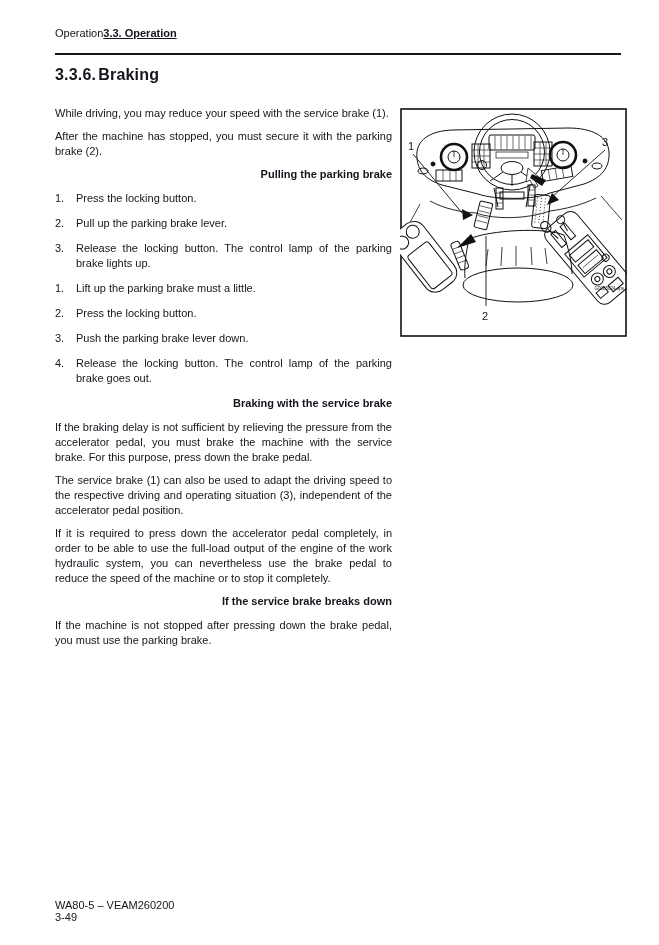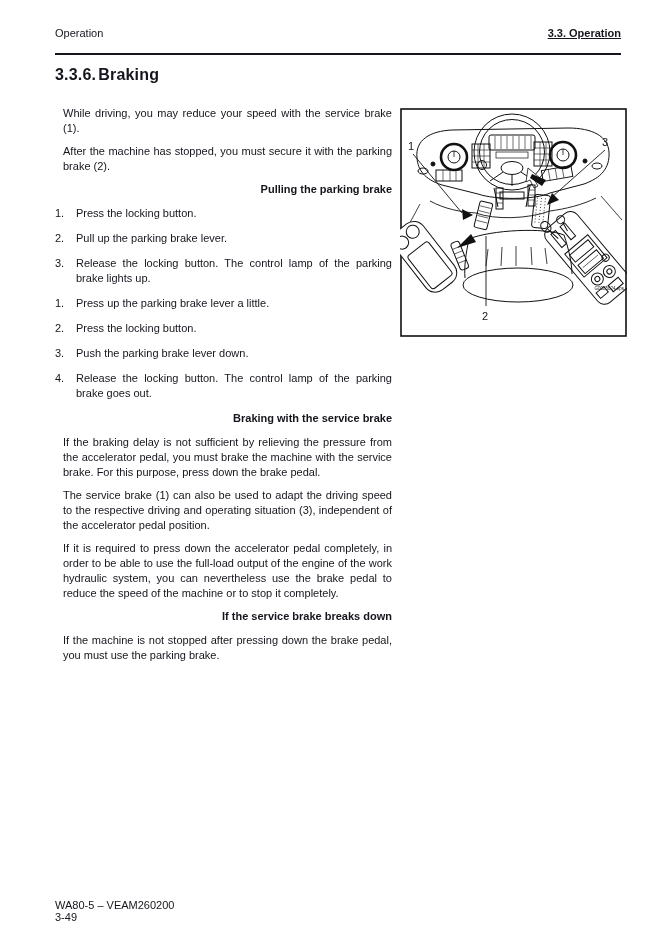--- a/index.html
+++ b/index.html
@@ -1,27 +1,27 @@
 <!DOCTYPE html>
 <html><head>
 <meta charset="utf-8">
 <style>
   html,body{margin:0;padding:0;}
   body{
     width:659px;height:945px;background:#ffffff;position:relative;
     font-family:"Liberation Sans",sans-serif;color:#15151d;
     -webkit-font-smoothing:antialiased;
   }
-  .page-header{position:absolute;top:27px;left:55px;width:566px;display:flex;justify-content:space-between;font-size:11px;}
+  .page-header{position:absolute;top:27px;left:55px;width:566px;display:flex;justify-content:flex-start;font-size:11px;}
   .page-header .hdr-right{font-weight:bold;text-decoration:underline;}
   .header-rule{position:absolute;top:53px;left:55px;width:566px;height:2px;background:#15151d;}
   .section-heading{position:absolute;top:66px;left:55px;font-size:16px;font-weight:bold;margin:0;letter-spacing:.2px;}
   .section-heading .sec-num{margin-right:2px;}
   .body-col{position:absolute;top:106px;left:55px;width:337px;font-size:11px;line-height:15px;text-align:justify;}
-  .body-col p{margin:0 0 8px 8px;}
+  .body-col p{margin:0 0 8px 0;}
   .body-col h4{font-size:11px;margin:8px 0 9px 0;text-align:right;}
   .li{display:flex;margin-bottom:10px;}
   .li .num{flex:0 0 21px;}
   .li .li-text{flex:1;text-align:justify;}
   .figure-wrap{position:absolute;top:108px;left:400px;width:227px;height:229px;}
   .figure-wrap svg{display:block;}
   .page-footer{position:absolute;top:899px;left:55px;width:566px;display:flex;justify-content:space-between;font-size:11px;flex-direction:column;}
   svg text{font-family:"Liberation Sans",sans-serif;fill:#15151d;}
 </style>
 </head>
@@ -48,21 +48,21 @@
     <span class="num">2.</span>
     <span class="li-text">Pull up the parking brake lever.</span>
   </div>
   <div class="li">
     <span class="num">3.</span>
     <span class="li-text">Release the locking button. The control lamp of the parking brake lights up.</span>
   </div>
 
   <div class="li">
     <span class="num">1.</span>
-    <span class="li-text">Press up the parking brake lever a little.</span>
+    <span class="li-text">Lift up the parking brake must a little.</span>
   </div>
   <div class="li">
     <span class="num">2.</span>
     <span class="li-text">Press the locking button.</span>
   </div>
   <div class="li">
     <span class="num">3.</span>
     <span class="li-text">Push the parking brake lever down.</span>
   </div>
   <div class="li">

